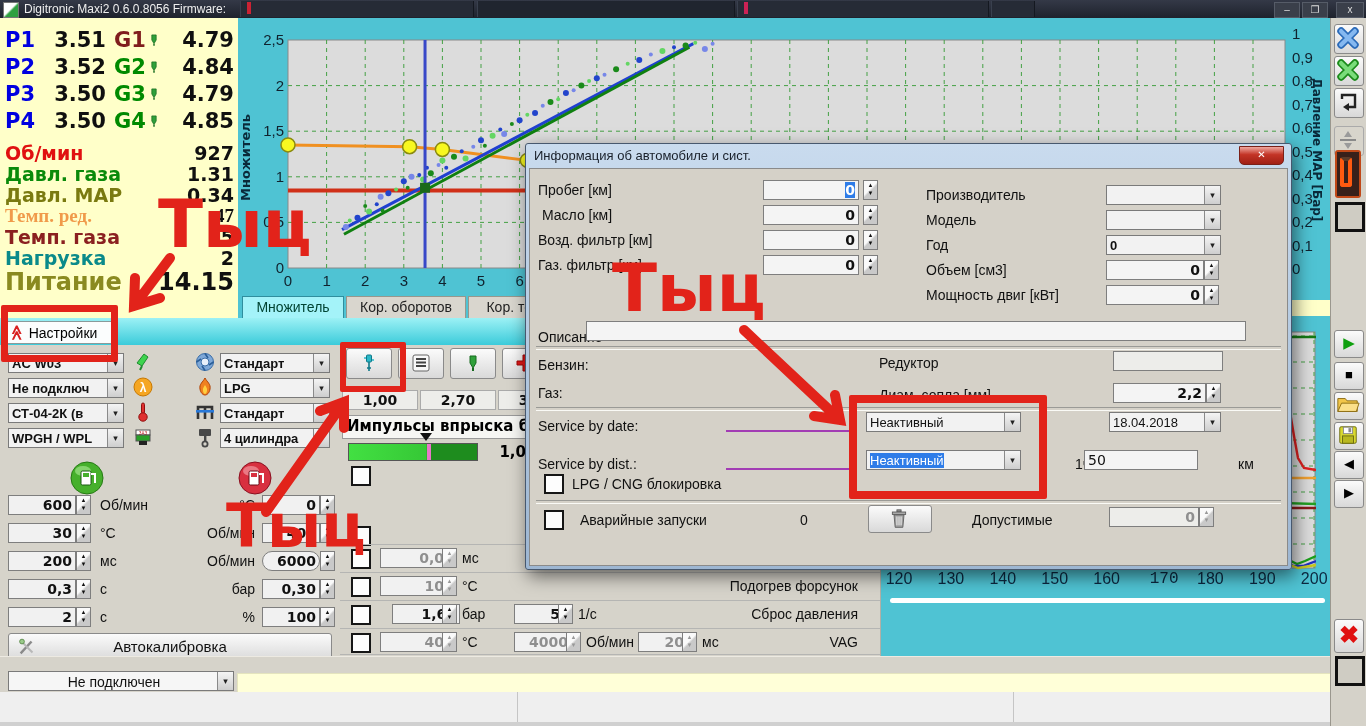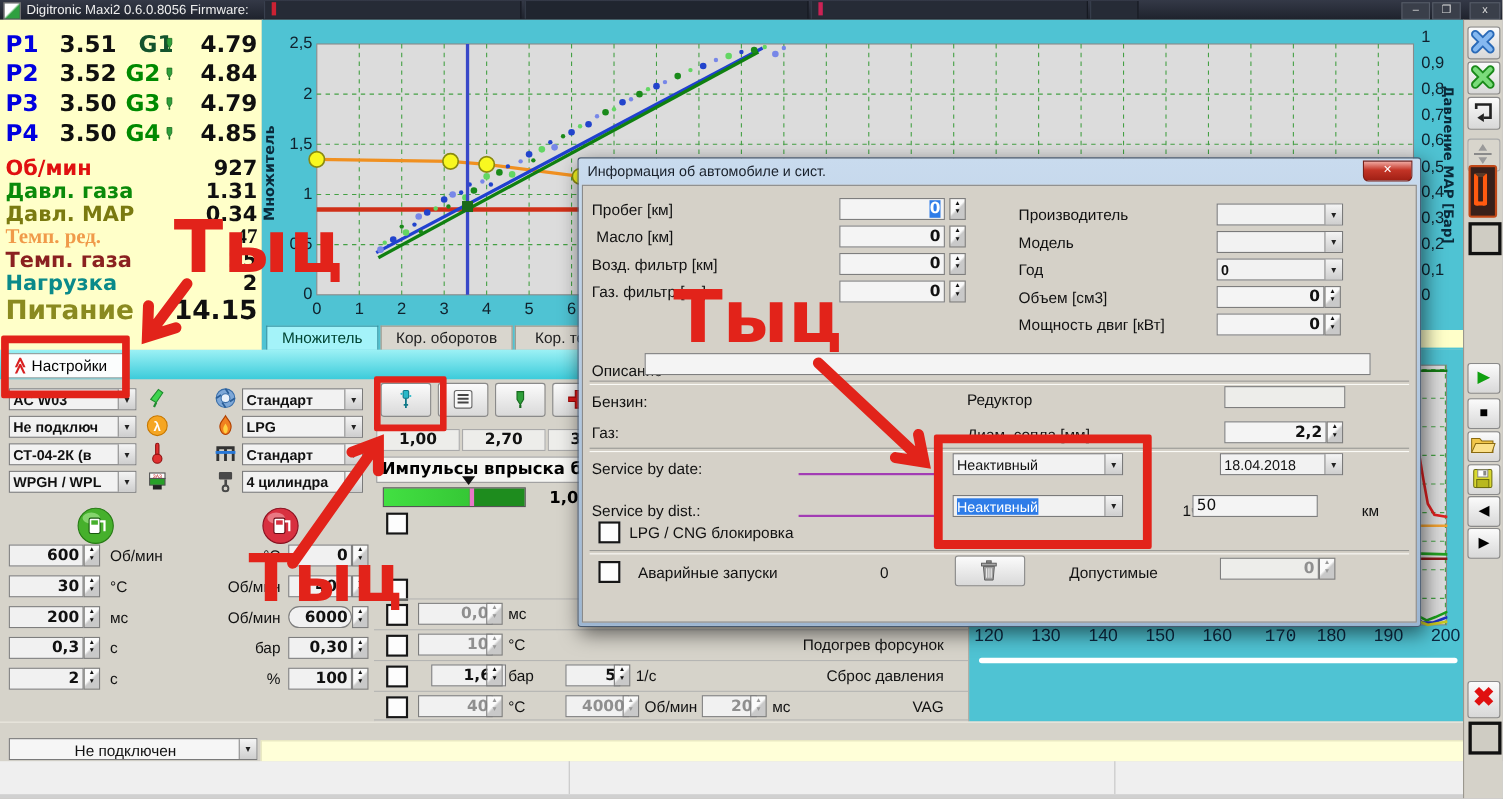--- a/index.html
+++ b/index.html
@@ -89,21 +89,21 @@
     <div class="winbtn abs" style="left:1274px;">–</div>
     <div class="winbtn abs" style="left:1302px;">❐</div>
     <div class="winbtn abs" style="left:1336px;width:26px;">x</div>
   </div>
 
   <div id="leftpanel" class="abs">
     <div id="inj-rows">
         <div class="abs b" style="left: 0px; top: 10px; width: 238px; height: 26px; font-size: 21px;">
           <div class="abs" style="left: 5px; top: 0px; color: rgb(0, 0, 224);">P1</div>
           <div class="abs" style="left: 40px; top: 0px; width: 66px; text-align: right; color: rgb(16, 16, 16);">3.51</div>
-          <div class="abs" style="left: 126px; top: 0px; color: #14532d;">G1</div>
+          <div class="abs" style="left: 114px; top: 0px; color: #7f1d1d;">G1</div>
           <div class="abs" style="left: 146px; top: 2px; width: 16px; height: 20px;">
             <svg viewBox="0 0 22 22" width="16" height="20">
               <path d="M8 4 L14 4 L14 11 L11 16 L8 11 Z" fill="#2FA03A" stroke="#166A1E"></path>
               <path d="M11 16 L11 19" stroke="#166A1E" stroke-width="2"></path>
             </svg>
           </div>
           <div class="abs" style="left: 166px; top: 0px; width: 68px; text-align: right; color: rgb(16, 16, 16);">4.79</div>
         </div>
         <div class="abs b" style="left: 0px; top: 37px; width: 238px; height: 26px; font-size: 21px;">
           <div class="abs" style="left: 5px; top: 0px; color: rgb(0, 0, 224);">P2</div>
@@ -468,20 +468,27 @@
       <div class="spin" style="left: 320px; top: 234px;">
         <i style="font-size: 6px;">▲</i>
         <i style="font-size: 6px;">▼</i>
       </div>
       <div class="rlab" style="left: 175px; top: 264px; width: 80px;">%</div>
       <div class="fld" style="left: 262px; top: 262px; width: 50px;">100</div>
       <div class="spin" style="left: 320px; top: 262px;">
         <i style="font-size: 6px;">▲</i>
         <i style="font-size: 6px;">▼</i>
       </div>
+      <div class="btn3d" style="left: 8px; top: 288px; width: 322px; height: 26px; font-size: 15px; text-align: center; line-height: 26px; color: rgb(17, 17, 17);">Автокалибровка<div class="abs" style="left: 8px; top: 3px; width: 20px; height: 20px;">
+          <svg viewBox="0 0 22 22" width="20" height="20">
+            <path d="M4 18 L16 5" stroke="#8A8A8A" stroke-width="2.6"></path>
+            <path d="M5 5 L17 17" stroke="#B8B8B8" stroke-width="2.2"></path>
+            <circle cx="5.5" cy="5" r="2.6" fill="#9ACB8A" stroke="#5A8A4A"></circle>
+          </svg>
+        </div></div>
     </div>
 
   <div id="midpanel" class="abs">
       <div class="btn3d" style="left: 6px; top: 3px; width: 44px; height: 29px;">
         <div class="abs" style="left: 11px; top: 3px; width: 22px; height: 22px;">
           <svg viewBox="0 0 22 22" width="22" height="22">
             <rect x="8.5" y="3" width="5" height="7" rx="1" fill="#2AB8C8" stroke="#107888"></rect>
             <path d="M11 10 L11 16 M9 16 h4 M11 16 L11 19" stroke="#107888" stroke-width="1.6"></path>
             <circle cx="7" cy="6" r="1" fill="#2AB8C8"></circle>
             <circle cx="15" cy="8" r="1" fill="#2AB8C8"></circle>

